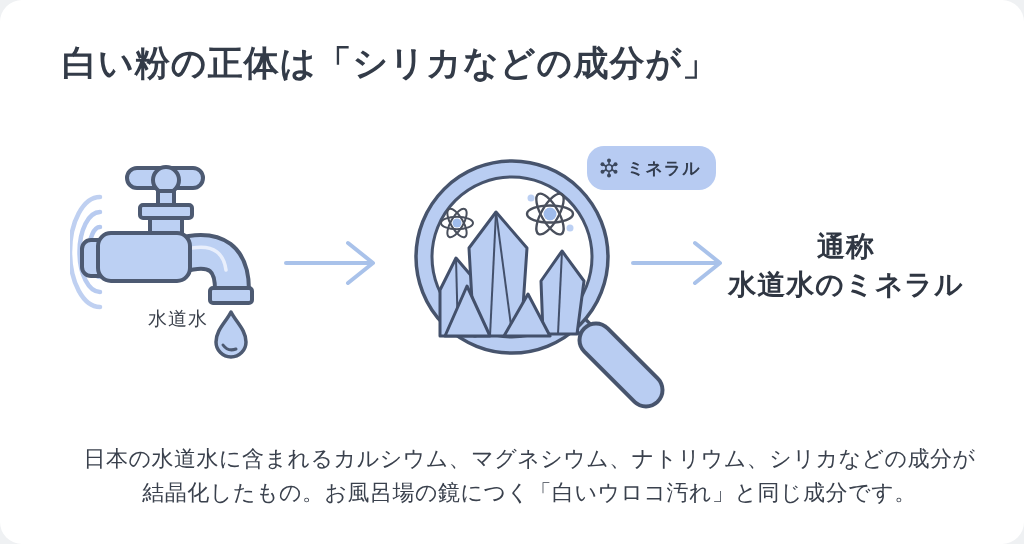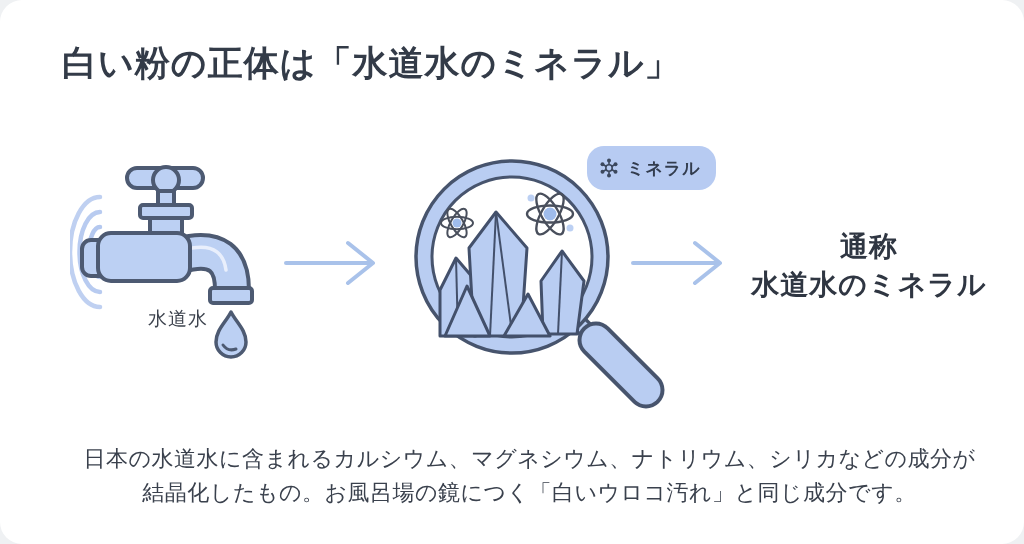--- a/index.html
+++ b/index.html
@@ -27,36 +27,36 @@
     position:absolute;left:587px;top:146px;height:44px;
     background:#b7cbf2;border-radius:17px;
     display:flex;align-items:center;gap:7px;padding:0 15px 0 11px;
   }
   .badge-label{font-size:17px;font-weight:700;color:#323c4e;letter-spacing:1px;white-space:nowrap;}
   .mineral-labels{
     position:absolute;left:363px;top:341px;
     font-size:18.5px;color:#3c434f;line-height:1.45;letter-spacing:0.5px;
   }
   .result{
-    position:absolute;left:749px;top:228px;width:240px;text-align:center;
+    position:absolute;left:726px;top:228px;width:240px;text-align:center;
     color:#2f3642;font-weight:700;line-height:1.35;
   }
   .result-line{font-size:28px;letter-spacing:1px;white-space:nowrap;}
   .footer{
     position:absolute;left:0;right:0;top:442px;text-align:center;
     font-size:22px;color:#3a414d;line-height:1.55;letter-spacing:0.5px;padding-left:35px;
   }
   svg{display:block;}
 </style>
 </head>
 <body>
 
 <div class="card">
 
-  <div class="title">白い粉の正体は「水道水のミネラル」</div>
+  <div class="title">白い粉の正体は「シリカなどの成分が」</div>
 
   <div class="faucet-wrap">
     <svg width="190" height="205" viewBox="0 0 190 205">
 
       <g fill="none" stroke="#b4c8ef" stroke-linecap="round">
         <path d="M 30 37 A 30 55 0 0 0 30 147" stroke-width="4.5" opacity="0.85"></path>
         <path d="M 30 52 A 20.5 40 0 0 0 30 132" stroke-width="4.5" opacity="0.95"></path>
         <path d="M 30 67 A 11 25 0 0 0 30 117" stroke-width="4.5"></path>
       </g>
 

